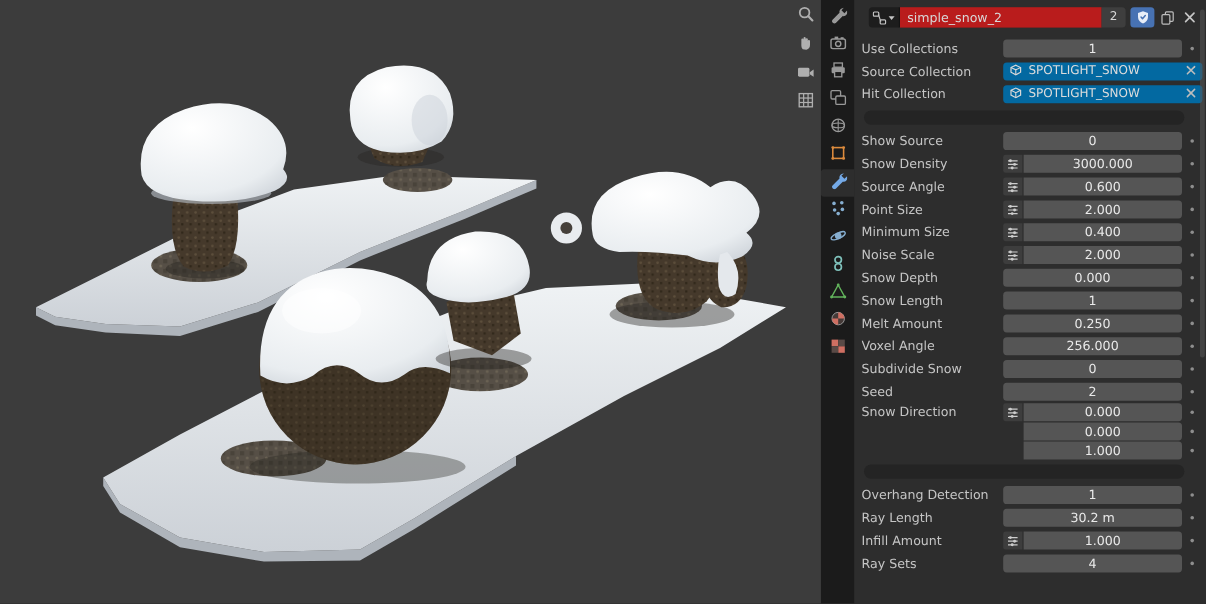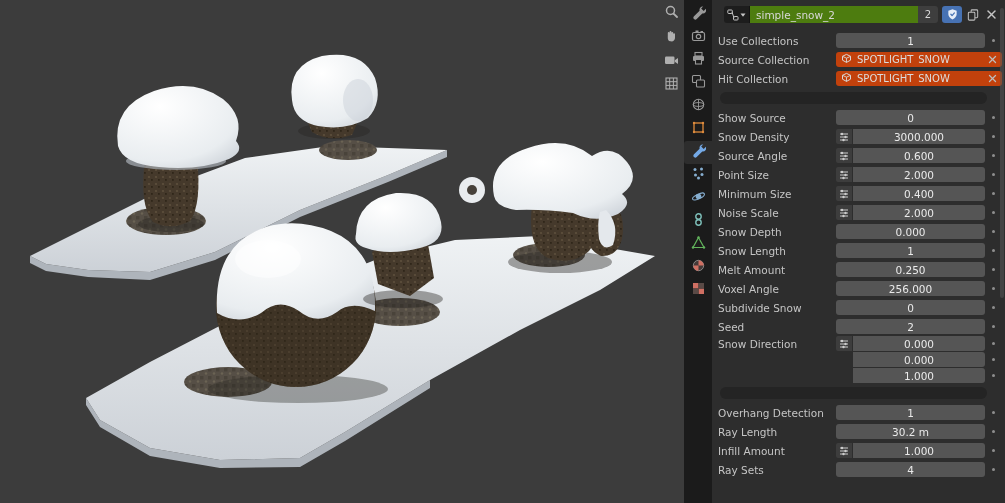--- a/index.html
+++ b/index.html
@@ -16,38 +16,38 @@
   
   .tabstrip{width:28px;flex:none;background:#1b1b1b;padding-top:3px;display:flex;flex-direction:column}
   .tab{height:23px;flex:none;display:flex;align-items:center;justify-content:center}
   .tab.active{background:#2d2d2d;border-radius:3px 0 0 3px}
 
   
   .props{flex:1;background:#2d2d2d;padding:5px 3px 0 6px;position:relative;overflow:hidden}
   .idrow{display:flex;align-items:center;height:17px;margin:1px 2px 8px 6px}
   .browse{width:26px;height:17px;background:#1d1d1d;border-radius:3px 0 0 3px;display:flex;
     align-items:center;justify-content:center;gap:1px;border-right:1px solid #131313}
-  .idname{flex:1;height:17px;background:#4d7c0f;color:#d8d8d8;font-size:10.5px;display:flex;
+  .idname{flex:1;height:17px;background:#b91c1c;color:#d8d8d8;font-size:10.5px;display:flex;
     align-items:center;padding:0 6px;white-space:nowrap;overflow:hidden}
   .idcount{width:20px;height:17px;background:#3e3e3e;border-radius:0 3px 3px 0;color:#d8d8d8;
     font-size:10px;display:flex;align-items:center;justify-content:center}
   .hbtn{width:17px;height:17px;display:flex;align-items:center;justify-content:center;margin-left:2px}
   .hbtn.shield{width:20px;background:#4772b3;border-radius:3px;margin-left:4px}
 
   .row{display:flex;align-items:center;height:19px}
   .lbl{width:118px;flex:none;padding-right:8px;color:#c5c5c5;font-size:10.5px;
     white-space:nowrap;overflow:hidden}
   .valwrap{flex:1;display:flex;align-items:center;height:15px;min-width:0}
   .attr{width:16px;height:15px;flex:none;background:#3d3d3d;border-radius:2px 0 0 2px;margin-right:1px;
     display:flex;align-items:center;justify-content:center}
   .attr-sp{width:17px;flex:none}
   .field{flex:1;height:15px;background:#555555;border-radius:3px;color:#eaeaea;font-size:10.5px;
     display:flex;align-items:center;justify-content:center;min-width:0}
   .field.joined{border-radius:0 3px 3px 0}
-  .field.collection{background:#c2410c;justify-content:space-between;padding:0 5px;gap:5px;color:#dcdcdc}
+  .field.collection{background:#0369a1;justify-content:space-between;padding:0 5px;gap:5px;color:#dcdcdc}
   .coltext{flex:1;overflow:hidden;white-space:nowrap;font-size:10px}
   .dotcol{width:17px;flex:none;display:flex;justify-content:center;align-items:center}
   .dot{width:3px;height:3px;border-radius:50%;background:#8e8e8e}
   .sep{height:12px;background:#242424;border-radius:6px;margin:4px 15px 4px 2px}
 
   .vec{height:auto;align-items:flex-start}
   .vec .lbl{line-height:16px}
   .vecstack{flex:1;display:flex;flex-direction:column;gap:1px;min-width:0}
   .vline{display:flex;align-items:center;height:15px}
 

